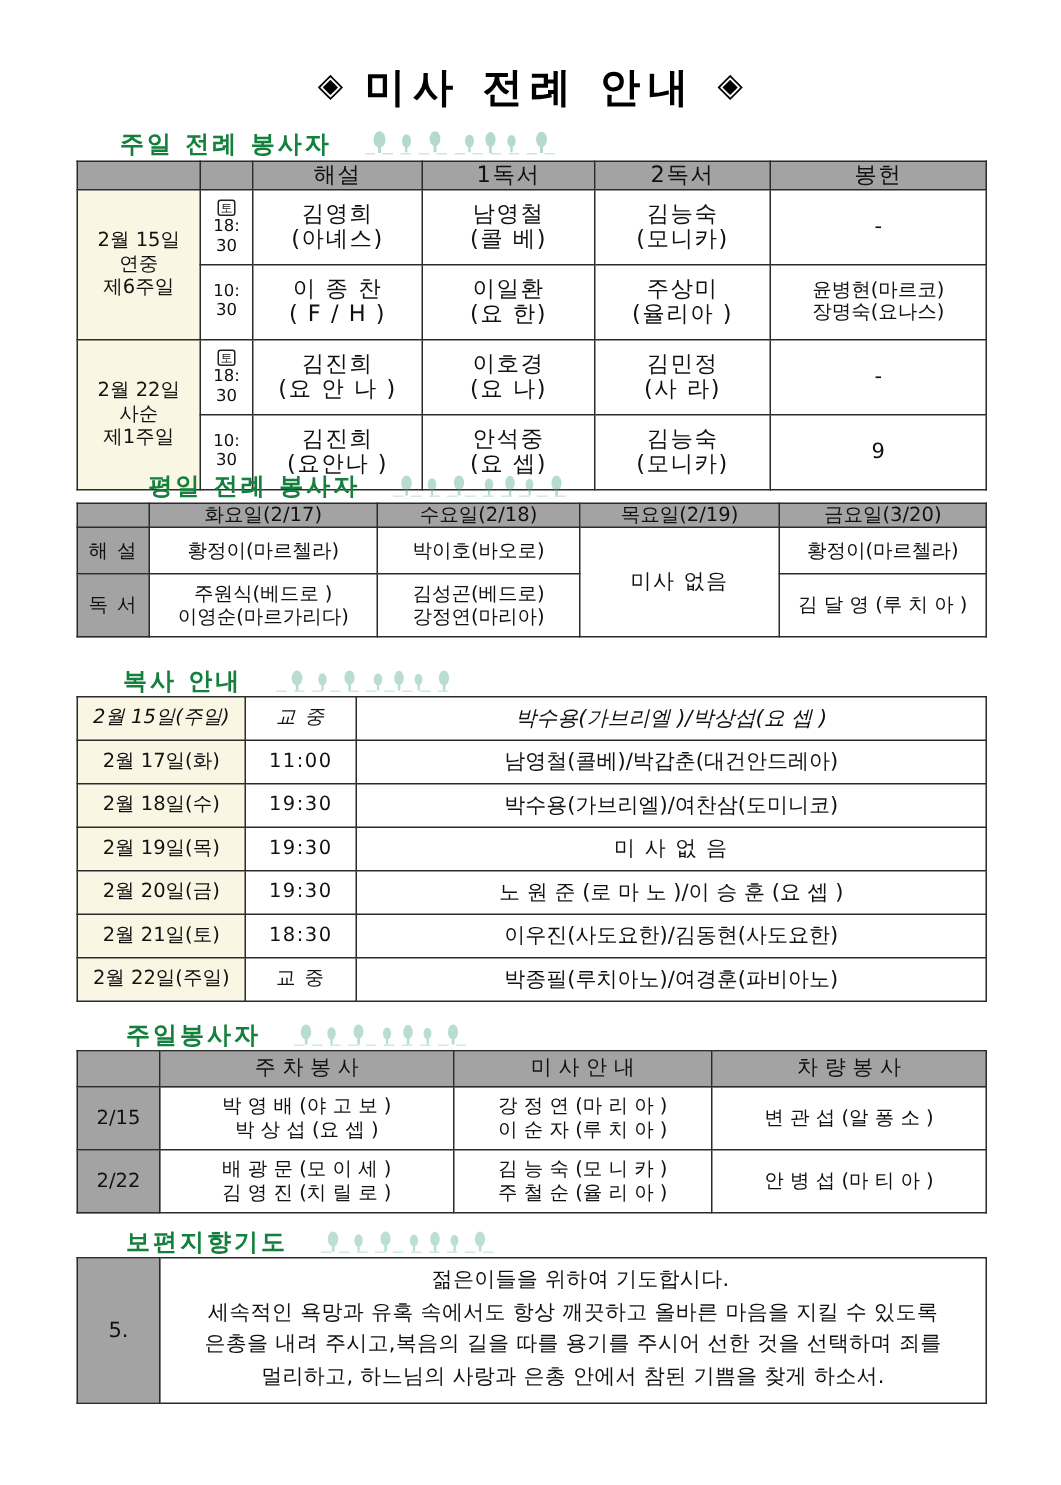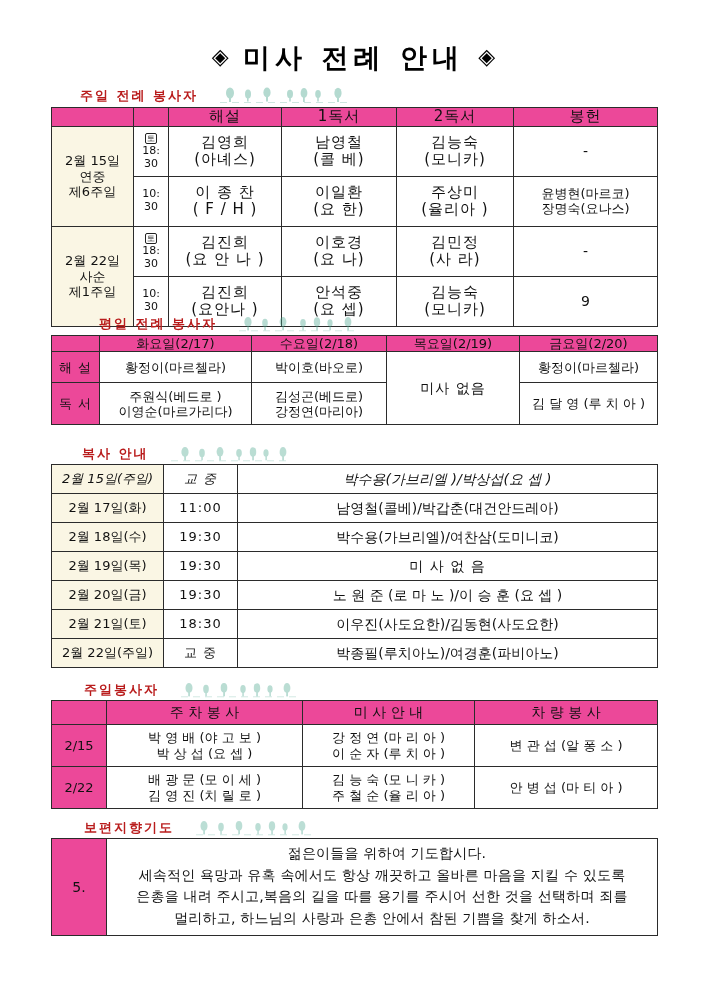--- a/index.html
+++ b/index.html
@@ -42,24 +42,24 @@
   }
 
   
   .sec-head {
     position: absolute;
     display: flex;
     align-items: flex-end;
     height: 24px;
   }
   .sec-head .sec-title {
-    font-size: 13px;
+    font-size: 16px;
     font-weight: bold;
     letter-spacing: 2px;
-    color: #b91c1c;
+    color: #15803d;
     white-space: nowrap;
     line-height: 20px;
     text-align: center;
   }
   .sec-head .deco {
     margin-left: 22px;
     margin-bottom: 2px;
     opacity: 0.55;
     line-height: 0;
   }
@@ -73,21 +73,21 @@
   }
   table.grid td, table.grid th {
     border: 1px solid #2b2b2b;
     text-align: center;
     vertical-align: middle;
     font-weight: normal;
     color: #111;
     padding: 0 2px;
     line-height: 1.18;
   }
-  .hdr { background: #ec4899; }
+  .hdr { background: #a3a3a3; }
   .datec { background: #faf6e4; }
   .t-13 { font-size: 13px; }
   .t-14 { font-size: 14px; }
   .t-15 { font-size: 15px; }
   .sp1 { letter-spacing: 1px; }
 
   .timecell {
     font-size: 11px;
     letter-spacing: 0;
     line-height: 1.02;
@@ -309,21 +309,21 @@
         <col style="width:135px">
       <col style="width:133px">
         <col style="width:138px">
     </colgroup>
     <thead>
       <tr>
         <th class="hdr"></th>
         <th class="hdr t-13">화요일(2/17)</th>
         <th class="hdr t-13">수요일(2/18)</th>
         <th class="hdr t-13">목요일(2/19)</th>
-        <th class="hdr t-13">금요일(2/20)</th>
+        <th class="hdr t-13">금요일(3/20)</th>
       </tr>
     </thead>
     <tbody>
       <tr style="height:31px;">
         <td class="hdr t-13 sp1">해 설</td>
         <td class="t-13">황정이(마르첼라)</td>
         <td class="t-13">박이호(바오로)</td>
         <td class="t-14 sp1" rowspan="2">미사 없음</td>
         <td class="t-13">황정이(마르첼라)</td>
       </tr>

